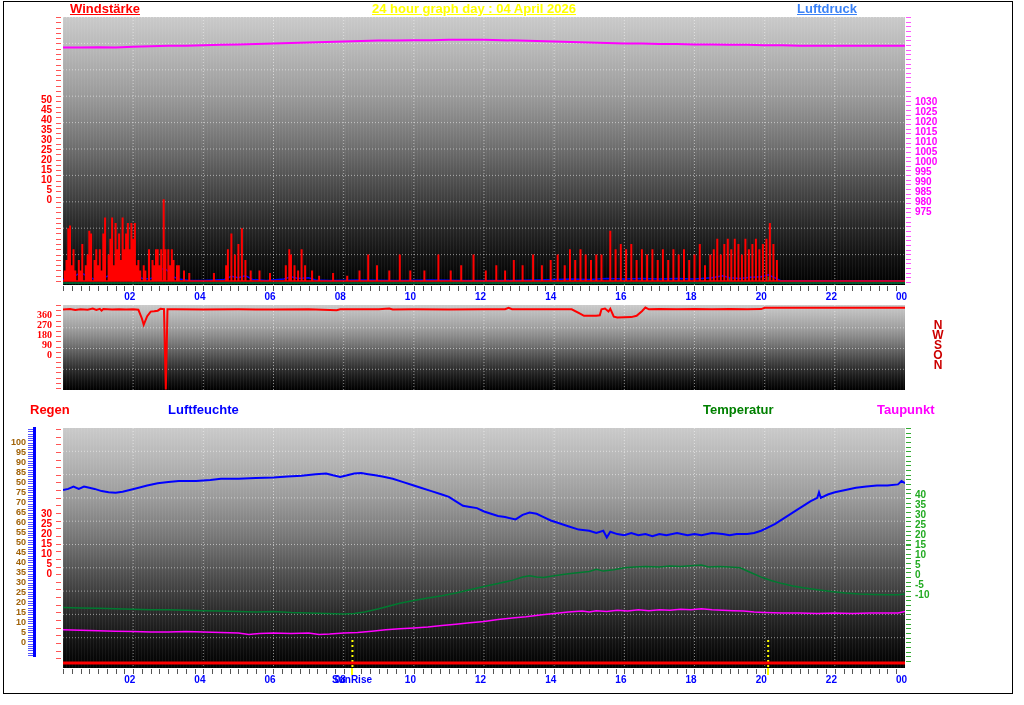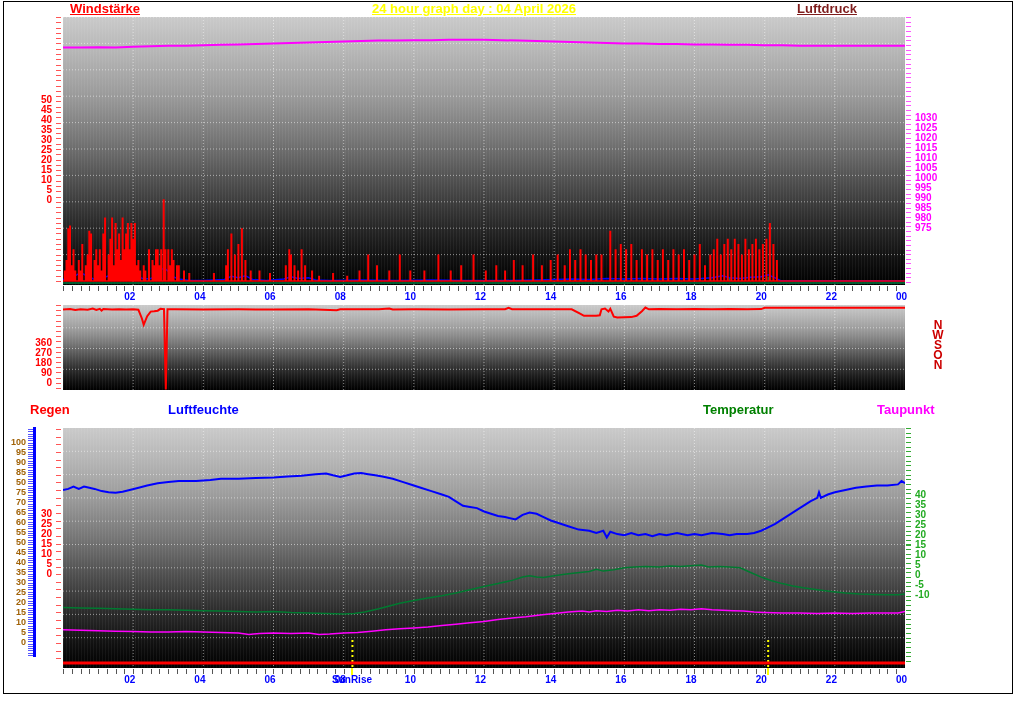--- a/index.html
+++ b/index.html
@@ -30,21 +30,21 @@
   .compass span{font-size:12px;font-weight:bold;color:#cc0000;text-align:center;}
 </style>
 </head>
 <body>
 
 <div id="root">
   <div id="frame"></div>
 
   <div class="hdr" style="left:70px;top:1px;color:#ff0000;">Windstärke</div>
   <div class="hdr" style="left:372px;top:1px;color:#ffff00;">24 hour graph day : 04 April 2026</div>
-  <div class="hdr" style="left:797px;top:1px;color:#7f1d1d;">Luftdruck</div>
+  <div class="hdr" style="left:797px;top:1px;color:#3b82f6;">Luftdruck</div>
 
   <div class="panel" id="panel-wind">
     <svg id="chart0" width="842" height="268">
         <line x1="70.16666666666666" x2="70.16666666666666" y1="0" y2="268" stroke="#ffffff" stroke-opacity="0.5" stroke-width="1" stroke-dasharray="1 2"></line>
         <line x1="140.33333333333331" x2="140.33333333333331" y1="0" y2="268" stroke="#ffffff" stroke-opacity="0.5" stroke-width="1" stroke-dasharray="1 2"></line>
         <line x1="210.5" x2="210.5" y1="0" y2="268" stroke="#ffffff" stroke-opacity="0.5" stroke-width="1" stroke-dasharray="1 2"></line>
         <line x1="280.66666666666663" x2="280.66666666666663" y1="0" y2="268" stroke="#ffffff" stroke-opacity="0.5" stroke-width="1" stroke-dasharray="1 2"></line>
         <line x1="350.83333333333337" x2="350.83333333333337" y1="0" y2="268" stroke="#ffffff" stroke-opacity="0.5" stroke-width="1" stroke-dasharray="1 2"></line>
         <line x1="421" x2="421" y1="0" y2="268" stroke="#ffffff" stroke-opacity="0.5" stroke-width="1" stroke-dasharray="1 2"></line>
         <line x1="491.1666666666667" x2="491.1666666666667" y1="0" y2="268" stroke="#ffffff" stroke-opacity="0.5" stroke-width="1" stroke-dasharray="1 2"></line>
@@ -78,21 +78,21 @@
       <span>30</span>
       <span>25</span>
       <span>20</span>
       <span>15</span>
       <span>10</span>
       <span>5</span>
       <span>0</span>
     </div>
   <div class="ticks" style="left:56px;top:17px;width:5px;height:265px;
        background:repeating-linear-gradient(to bottom,#ff5555 0 1px,transparent 1px 5.28px);"></div>
-  <div class="axis-col leftal" style="left:915px;top:40px;width:30px;height:266px;color:#ff00ff;">
+  <div class="axis-col leftal" style="left:915px;top:24px;width:30px;height:266px;color:#ff00ff;">
       <span>1030</span>
       <span>1025</span>
       <span>1020</span>
       <span>1015</span>
       <span>1010</span>
       <span>1005</span>
       <span>1000</span>
       <span>995</span>
       <span>990</span>
       <span>985</span>
@@ -130,21 +130,21 @@
         <line x1="561.3333333333333" x2="561.3333333333333" y1="0" y2="85" stroke="#ffffff" stroke-opacity="0.5" stroke-width="1" stroke-dasharray="1 2"></line>
         <line x1="631.5" x2="631.5" y1="0" y2="85" stroke="#ffffff" stroke-opacity="0.5" stroke-width="1" stroke-dasharray="1 2"></line>
         <line x1="701.6666666666667" x2="701.6666666666667" y1="0" y2="85" stroke="#ffffff" stroke-opacity="0.5" stroke-width="1" stroke-dasharray="1 2"></line>
         <line x1="771.8333333333333" x2="771.8333333333333" y1="0" y2="85" stroke="#ffffff" stroke-opacity="0.5" stroke-width="1" stroke-dasharray="1 2"></line>
         <line x1="0" x2="842" y1="22.8" y2="22.8" stroke="#ffffff" stroke-opacity="0.5" stroke-width="1" stroke-dasharray="1 2"></line>
         <line x1="0" x2="842" y1="43.5" y2="43.5" stroke="#ffffff" stroke-opacity="0.5" stroke-width="1" stroke-dasharray="1 2"></line>
         <line x1="0" x2="842" y1="64.3" y2="64.3" stroke="#ffffff" stroke-opacity="0.5" stroke-width="1" stroke-dasharray="1 2"></line>
         <path d="M0.0 4.5L7.0 4.1L12.3 5.0L17.5 4.3L24.6 4.8L29.8 3.6L33.3 5.0L36.8 3.8L38.6 5.7L40.3 4.1L49.1 4.5L56.1 4.3L63.1 4.5L70.2 4.3L75.4 4.8L78.9 13.5L80.7 19.8L84.2 11.2L87.7 6.6L91.2 6.2L94.7 5.7L97.5 3.8L101.0 4.1L102.8 84.5L104.5 4.3L112.3 4.3L140.3 4.5L175.4 4.3L210.5 4.5L245.6 4.3L273.7 5.2L277.2 4.3L315.8 4.3L326.3 3.6L329.8 4.5L350.8 4.3L385.9 4.5L421.0 4.3L442.1 4.3L445.6 2.9L449.1 4.3L473.6 4.3L508.7 4.3L517.5 8.9L521.0 10.8L533.3 10.8L536.8 10.3L538.5 4.3L542.0 3.6L545.5 6.6L547.3 3.8L550.8 11.7L554.3 12.4L568.3 12.1L573.6 10.8L578.9 6.2L582.4 2.5L585.9 4.3L596.4 4.1L614.0 4.3L631.5 4.1L649.0 4.3L666.6 4.1L684.1 4.3L698.2 4.1L701.7 2.7L736.8 2.7L771.8 2.7L806.9 2.7L842.0 2.7" fill="none" stroke="#ff0000" stroke-width="2"></path>
       </svg>
   </div>
-  <div class="axis-col" style="left:24px;top:316px;width:28px;height:93px;color:#ff0000;">
+  <div class="axis-col" style="left:24px;top:288px;width:28px;height:93px;color:#ff0000;font-family:Liberation Serif, serif;">
       <span>360</span>
       <span>270</span>
       <span>180</span>
       <span>90</span>
       <span>0</span>
     </div>
   <div class="ticks" style="left:56px;top:305px;width:5px;height:85px;
        background:repeating-linear-gradient(to bottom,#ff5555 0 1px,transparent 1px 5.19px);"></div>
   <div class="axis-col compass" style="left:928px;top:297px;width:20px;height:96px;">
       <span>N</span>

